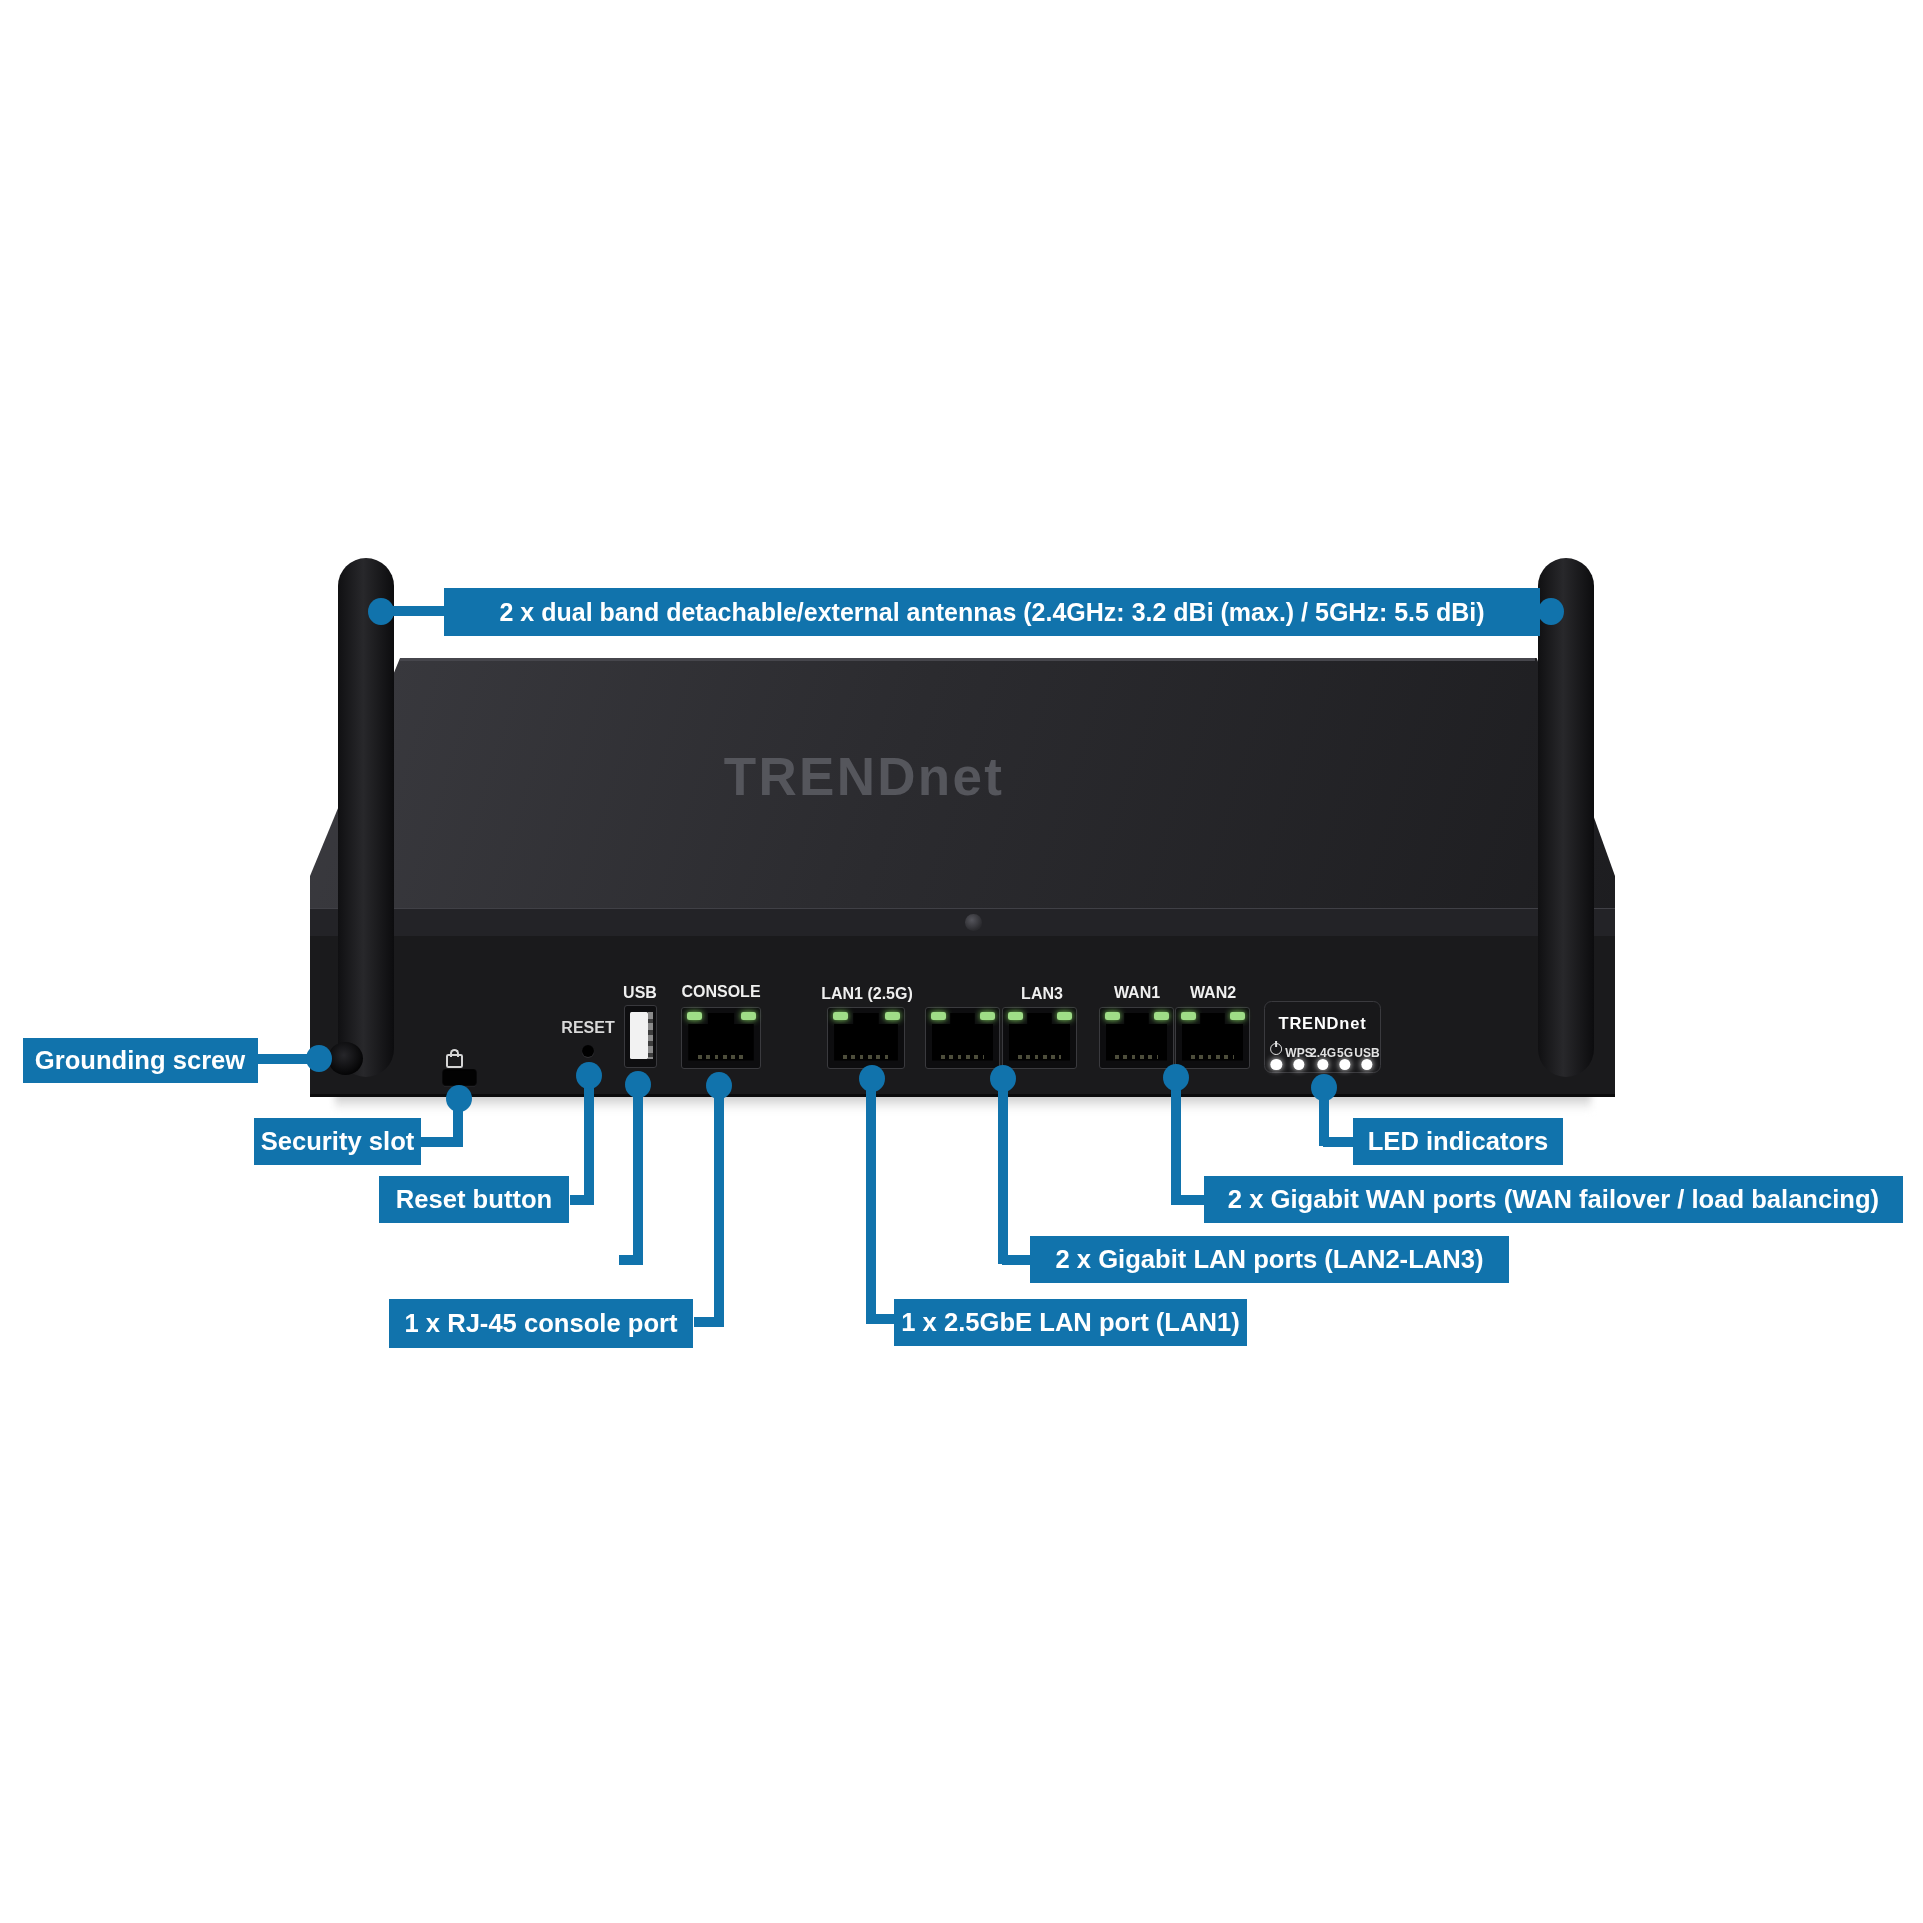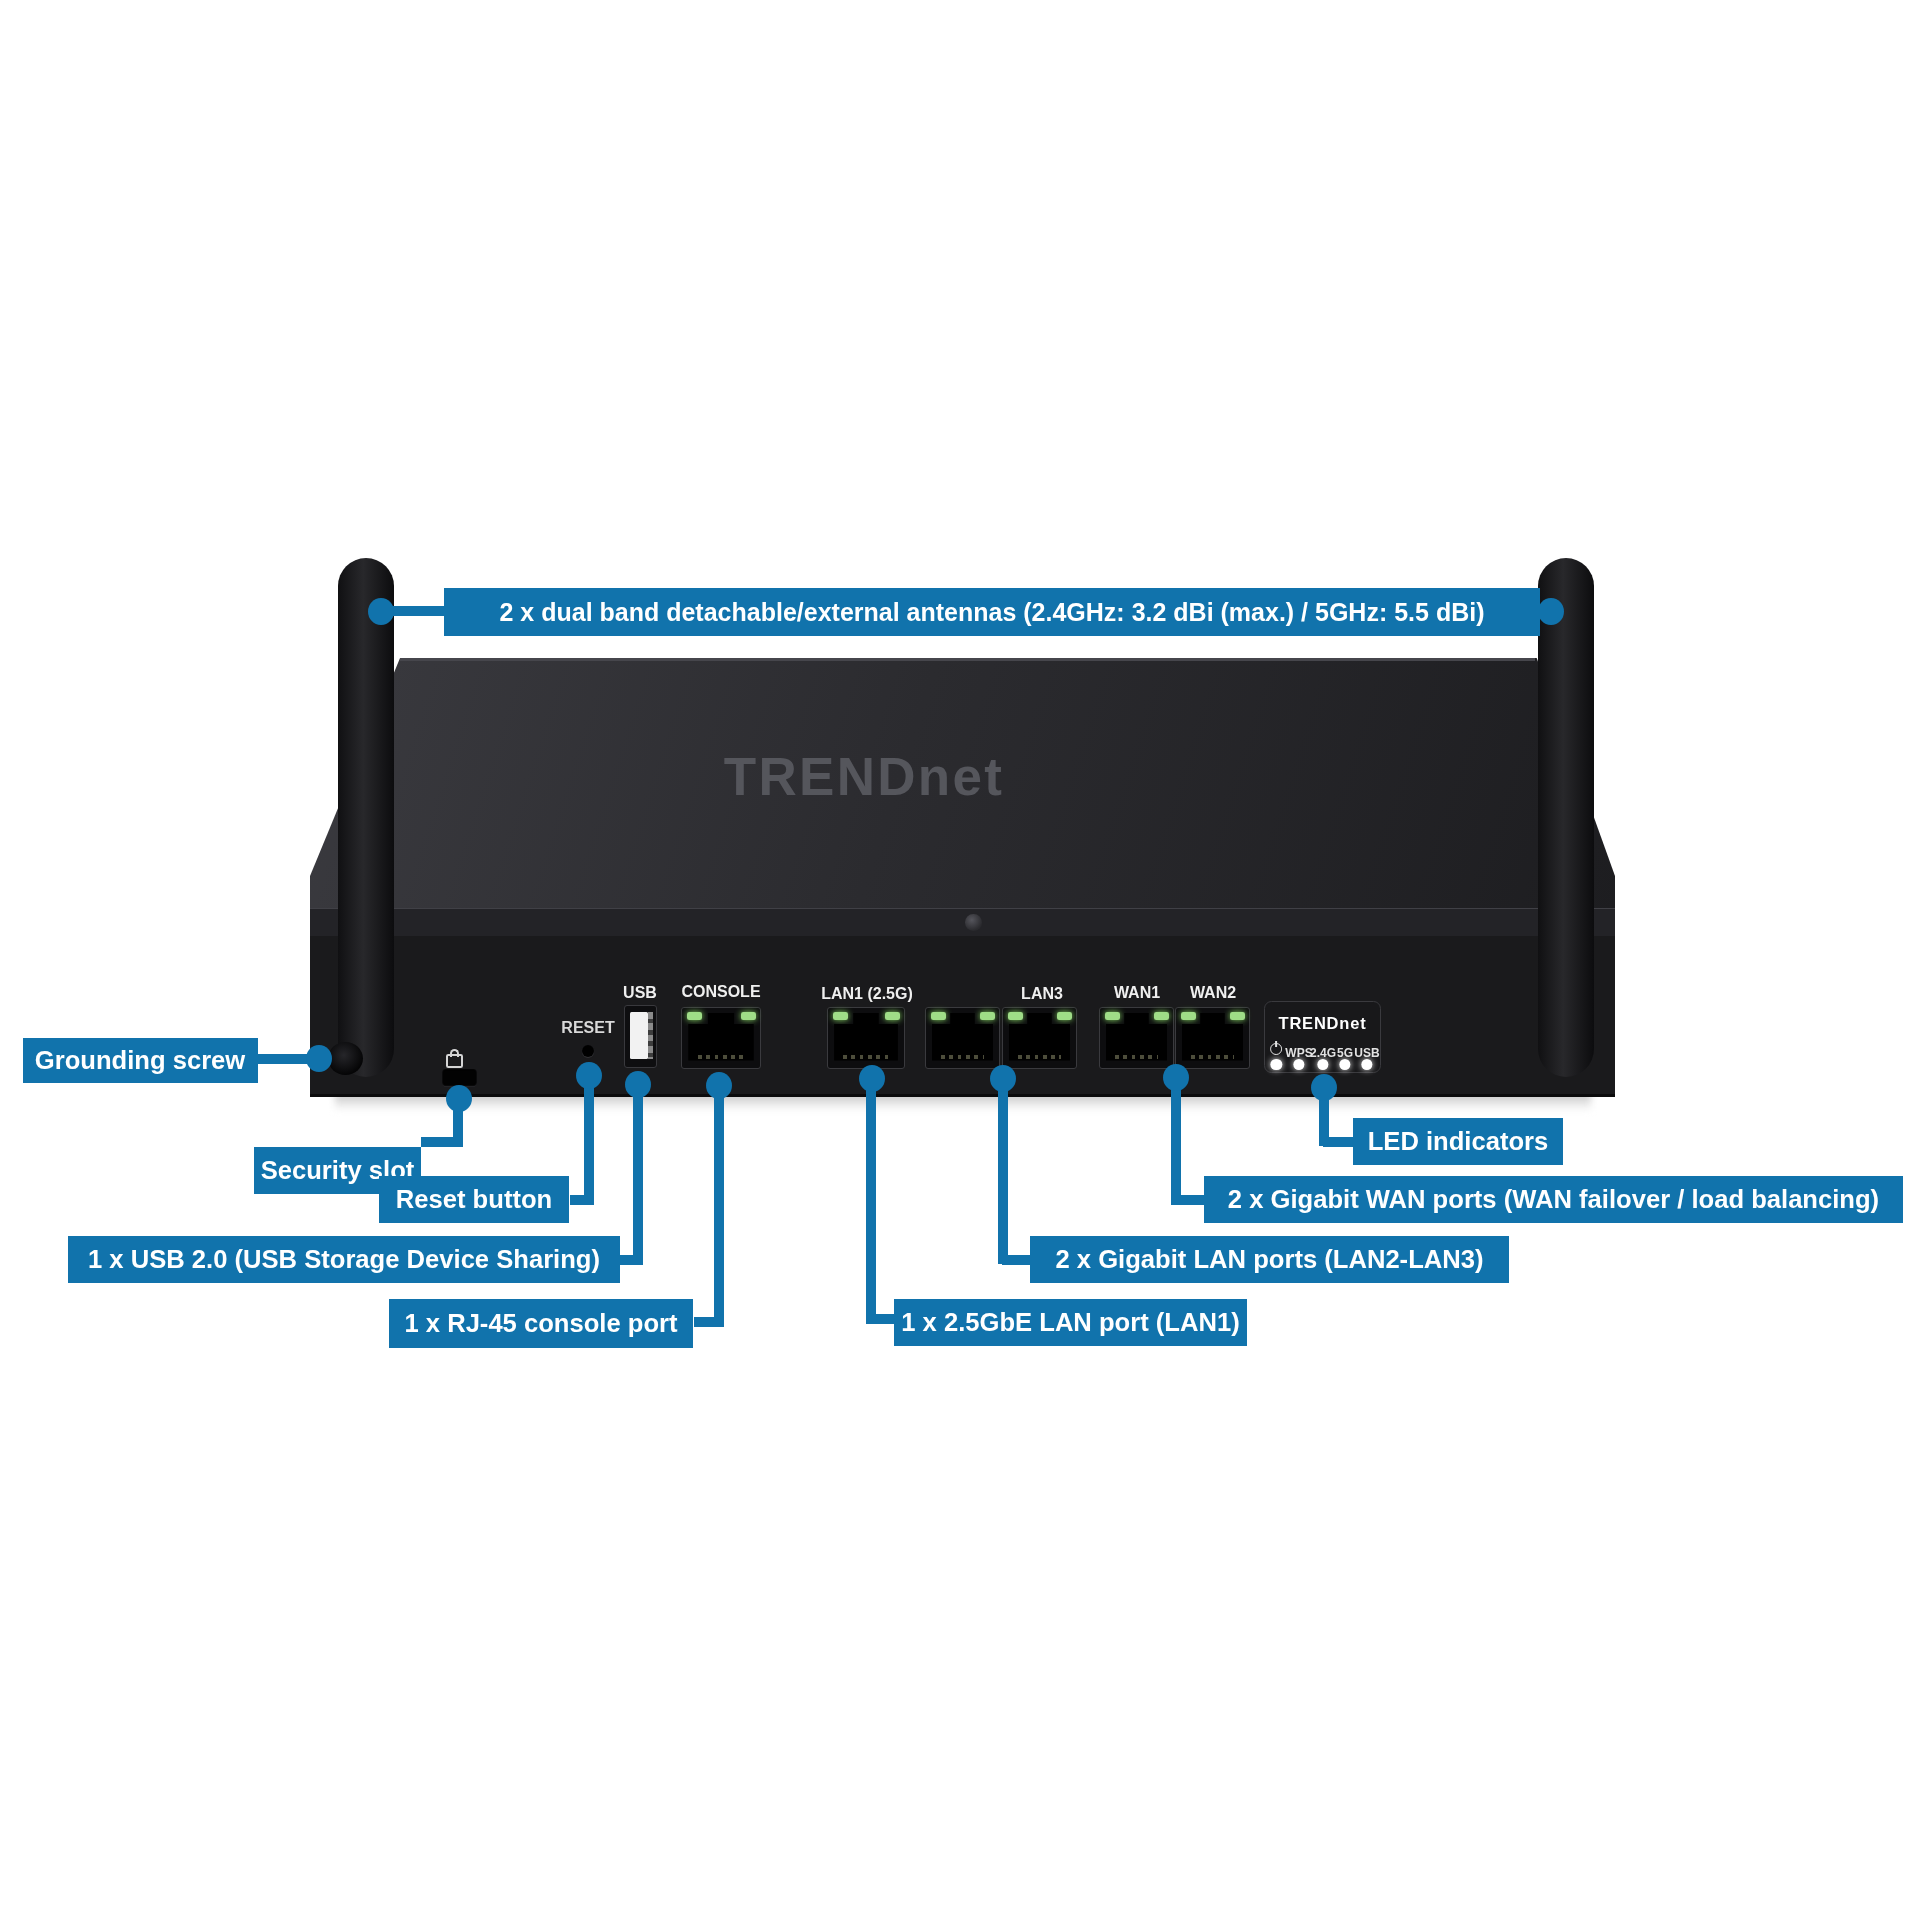--- a/index.html
+++ b/index.html
@@ -190,23 +190,22 @@
   <div class="co-stem" style="left:866px;top:1078px;width:9.8px;height:246px;"></div>
   <div class="co-stem" style="left:870px;top:1314px;width:24px;height:9.8px;"></div>
   <div class="co-stem" style="left:998px;top:1078px;width:9.8px;height:186px;"></div>
   <div class="co-stem" style="left:1002px;top:1255px;width:28px;height:9.8px;"></div>
   <div class="co-stem" style="left:1171px;top:1078px;width:9.8px;height:127px;"></div>
   <div class="co-stem" style="left:1175px;top:1195px;width:29px;height:9.8px;"></div>
   <div class="co-stem" style="left:1319px;top:1087px;width:9.8px;height:59px;"></div>
   <div class="co-stem" style="left:1323px;top:1137px;width:30px;height:9.8px;"></div>
 
   <div class="co-box" style="left:22.5px;top:1038px;width:235px;height:45px;text-align:center;">Grounding screw</div>
-  <div class="co-box" style="left:254px;top:1118px;width:167px;height:47px;margin-top:29px;">Security slot</div>
+  <div class="co-box" style="left:254px;top:1118px;width:167px;height:47px;">Security slot</div>
   <div class="co-box" style="left:379px;top:1176px;width:190px;height:47px;">Reset button</div>
-  <div class="co-box" style="left:68px;top:1236px;width:552px;height:47px;">1 x USB 2.0 (USB Storage Device Sharing)</div>
   <div class="co-box" style="left:389px;top:1299px;width:304px;height:49px;text-align:center;">1 x RJ-45 console port</div>
   <div class="co-box" style="left:1353px;top:1118px;width:210px;height:47px;">LED indicators</div>
   <div class="co-box" style="left:1204px;top:1176px;width:699px;height:47px;">2 x Gigabit WAN ports (WAN failover / load balancing)</div>
   <div class="co-box" style="left:1030px;top:1236px;width:479px;height:47px;">2 x Gigabit LAN ports (LAN2-LAN3)</div>
   <div class="co-box" style="left:894px;top:1299px;width:353px;height:47px;text-align:center;">1 x 2.5GbE LAN port (LAN1)</div>
 
 </div>
 
 
 </body></html>

